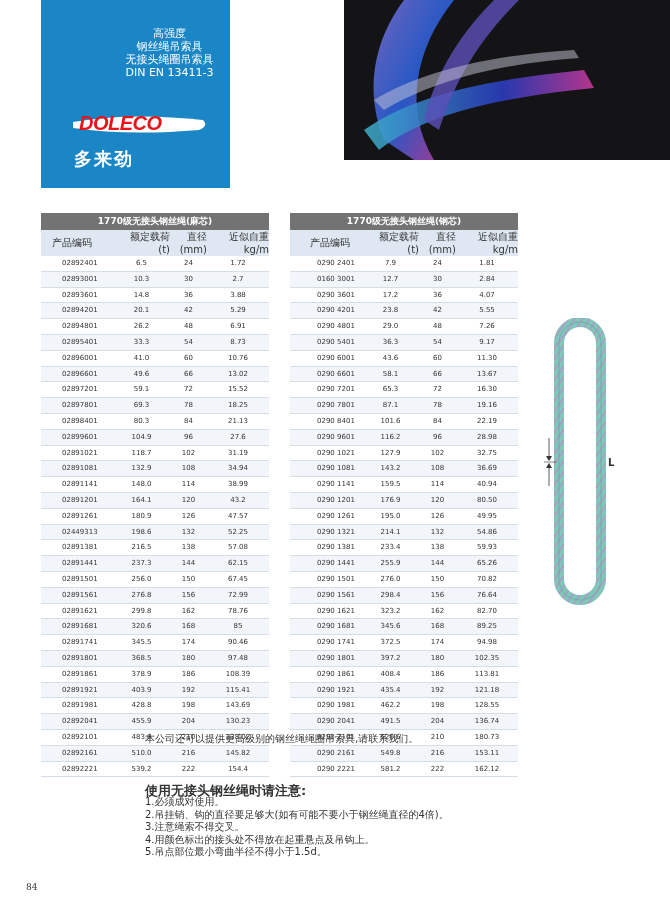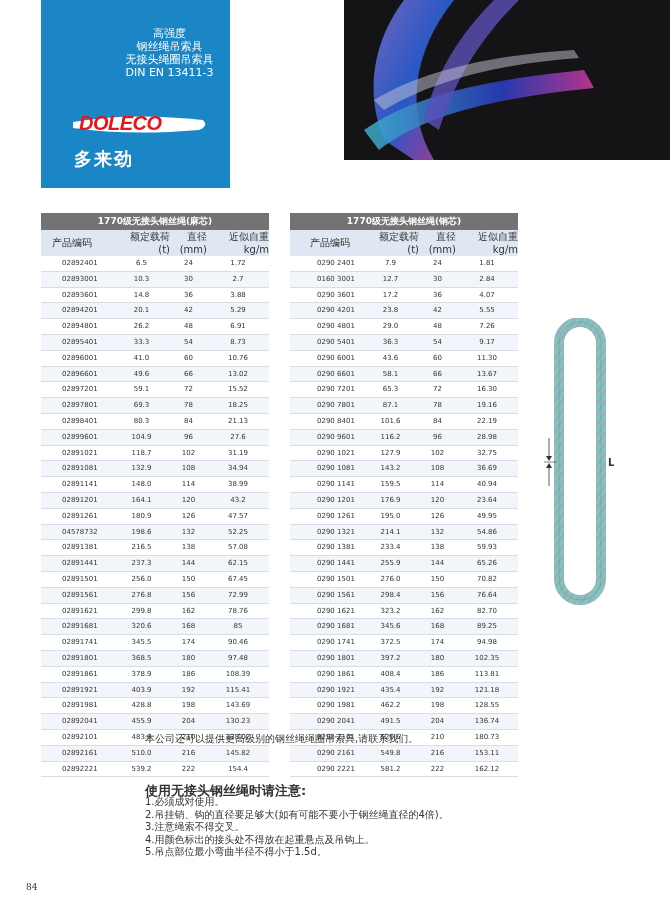--- a/index.html
+++ b/index.html
@@ -193,21 +193,21 @@
         <div class="c3">120</div>
         <div class="c4">43.2</div>
       </div>
       <div class="row">
         <div class="c1">02891261</div>
         <div class="c2">180.9</div>
         <div class="c3">126</div>
         <div class="c4">47.57</div>
       </div>
       <div class="row">
-        <div class="c1">04578732</div>
+        <div class="c1">02449313</div>
         <div class="c2">198.6</div>
         <div class="c3">132</div>
         <div class="c4">52.25</div>
       </div>
       <div class="row">
         <div class="c1">02891381</div>
         <div class="c2">216.5</div>
         <div class="c3">138</div>
         <div class="c4">57.08</div>
       </div>
@@ -403,21 +403,21 @@
       <div class="row">
         <div class="c1">0290 1141</div>
         <div class="c2">159.5</div>
         <div class="c3">114</div>
         <div class="c4">40.94</div>
       </div>
       <div class="row">
         <div class="c1">0290 1201</div>
         <div class="c2">176.9</div>
         <div class="c3">120</div>
-        <div class="c4">23.64</div>
+        <div class="c4">80.50</div>
       </div>
       <div class="row">
         <div class="c1">0290 1261</div>
         <div class="c2">195.0</div>
         <div class="c3">126</div>
         <div class="c4">49.95</div>
       </div>
       <div class="row">
         <div class="c1">0290 1321</div>
         <div class="c2">214.1</div>

